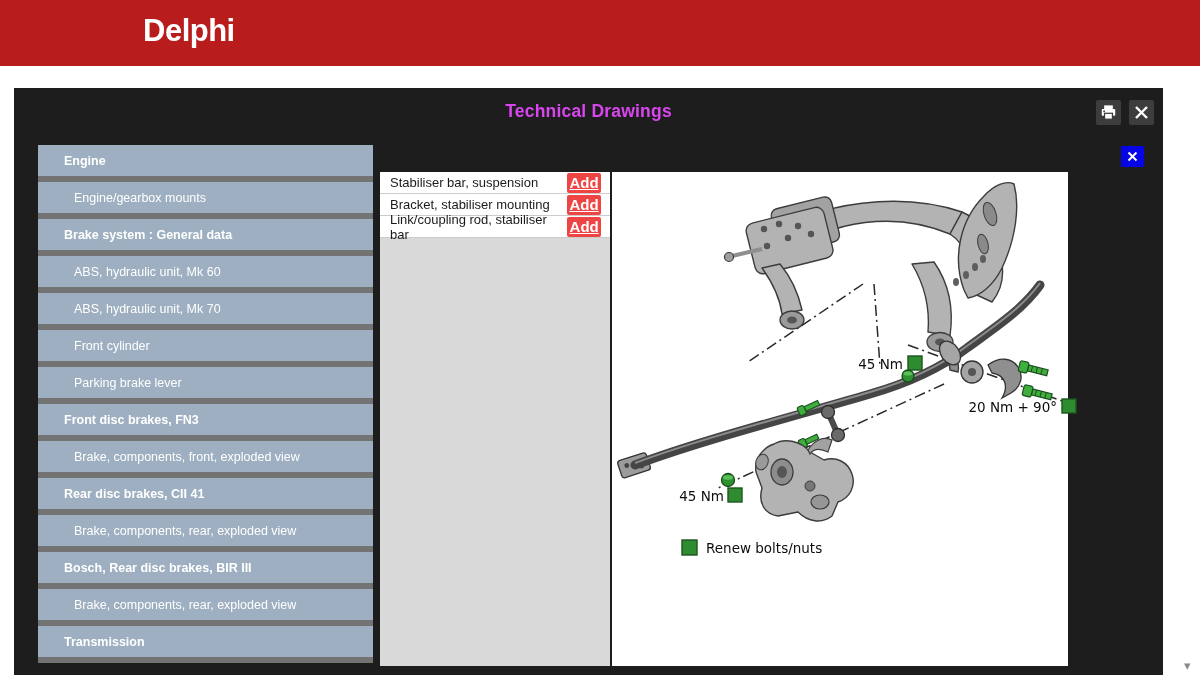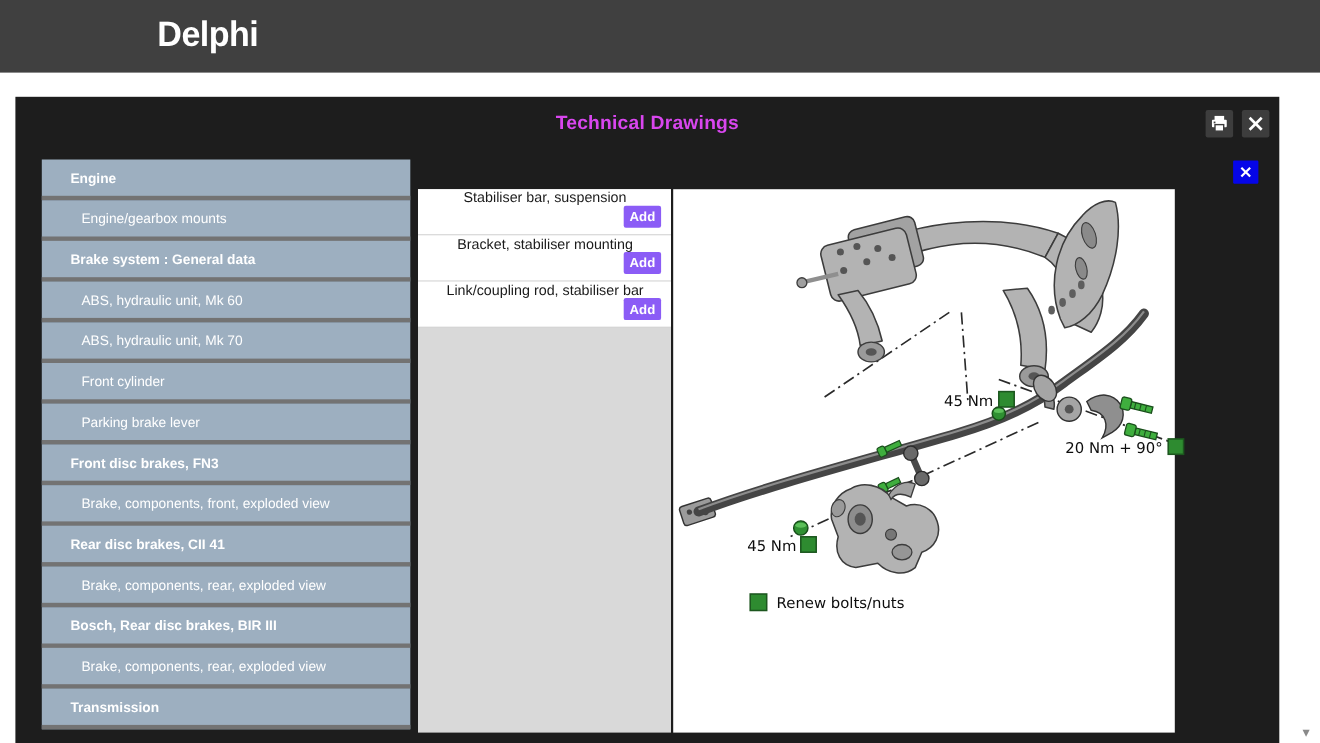--- a/index.html
+++ b/index.html
@@ -1,48 +1,48 @@
 <!DOCTYPE html>
 <html><head>
 <meta charset="utf-8">
 <style>
   * { margin:0; padding:0; box-sizing:border-box; }
   html,body { width:1200px; height:675px; overflow:hidden; background:#ffffff;
               font-family:"Liberation Sans", sans-serif; }
 
   
-  .topbar { position:absolute; left:0; top:0; width:1200px; height:66px; background:#404040; }
+  .topbar { position:absolute; left:0; top:0; width:1200px; height:66px; background:#b91c1c; }
   .logo { position:absolute; left:143px; top:13px; color:#fff; font-size:31px; font-weight:700;
           letter-spacing:-0.5px; transform:scaleY(1.04); }
 
   
   .modal { position:absolute; left:14px; top:88px; width:1149px; height:640px; background:#1d1d1d; }
   .modal-title { position:absolute; left:0; right:0; top:13px; text-align:center; color:#d946ef;
                  font-size:17.5px; font-weight:700; letter-spacing:0.2px; }
   .icon-btn { position:absolute; top:12px; width:25px; height:25px; background:#3d3d3d;
               border:none; border-radius:2px; display:flex; align-items:center; justify-content:center;
               cursor:pointer; }
   .icon-btn.print { left:1082px; }
   .icon-btn.closew { left:1115px; }
 
   
   .sidebar { position:absolute; left:24px; top:57px; width:335px; }
-  .sb-item { height:37px; background:#9dafc0; border-bottom:4px solid #737373;
+  .sb-item { height:37px; background:#9dafc0; border-bottom:6px solid #737373;
              display:flex; align-items:center; color:#fff; font-size:12.5px; cursor:pointer; }
   .sb-item.header .sb-label { padding-left:26px; font-weight:700; }
   .sb-item.sub .sb-label { padding-left:36px; font-weight:400; }
 
   
   .parts-panel { position:absolute; left:366px; top:84px; width:230px; height:494px; background:#d9d9d9; }
-  .part-row { height:42px; background:#ffffff; border-bottom:1px solid #cccccc;
-              display:flex; align-items:center; padding:0 9px 0 10px;flex-direction:column; }
+  .part-row { height:22px; background:#ffffff; border-bottom:1px solid #cccccc;
+              display:flex; align-items:center; padding:0 9px 0 10px; }
   .part-label { font-size:13px; color:#1b1b1b; }
-  .add-btn { margin-left:auto; width:34px; height:20px; background:#8b5cf6; color:#fff;
-             font-size:12px; font-weight:700; border:none; border-radius:2px; cursor:pointer;
-             font-family:"Liberation Sans", sans-serif; }
+  .add-btn { margin-left:auto; width:34px; height:20px; background:#ef4444; color:#fff;
+             font-size:15px; font-weight:700; border:none; border-radius:2px; cursor:pointer;
+             font-family:"Liberation Sans", sans-serif;text-decoration:underline; }
 
   
   .drawing-close { position:absolute; left:1107px; top:58px; width:23px; height:21px;
                    background:#0505e8; border:none; border-radius:1px; cursor:pointer;
                    display:flex; align-items:center; justify-content:center; }
   .drawing-panel { position:absolute; left:598px; top:84px; width:456px; height:494px; background:#ffffff; }
 
   .scroll-arrow { position:absolute; left:1184px; top:658px; color:#8a8a8a; font-size:13px; }
 
   svg text { font-family:"DejaVu Sans", sans-serif; }

